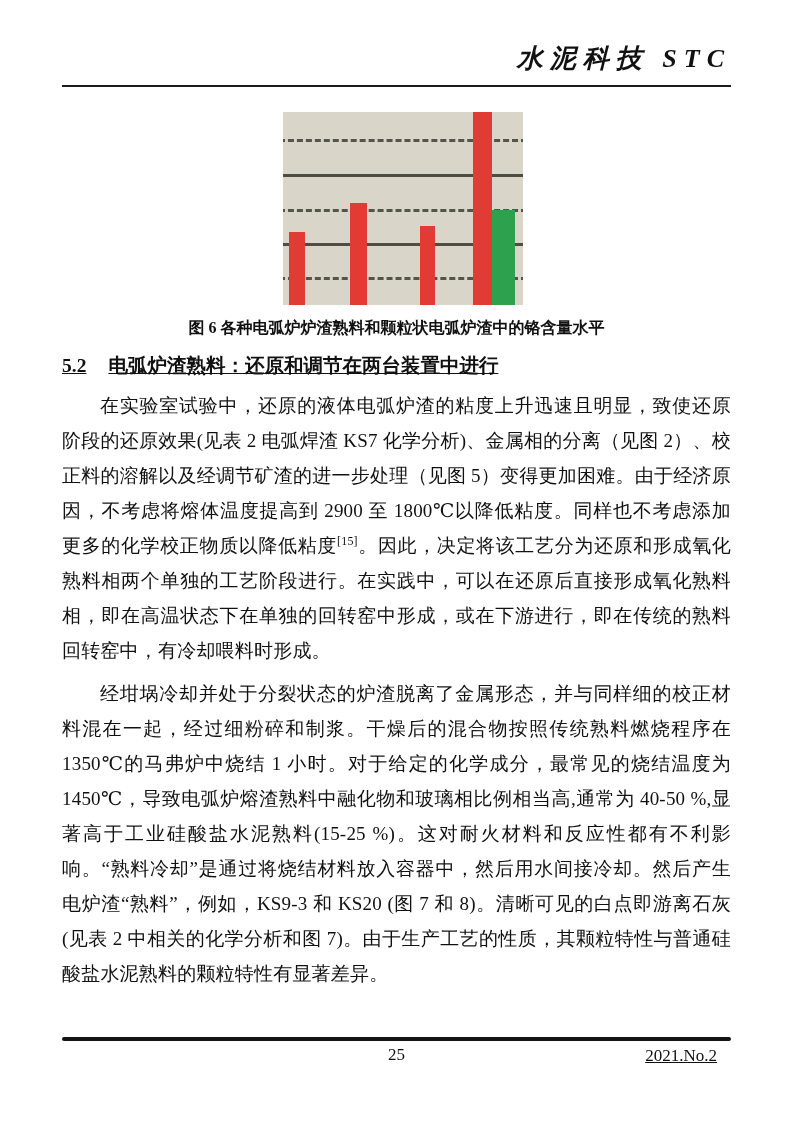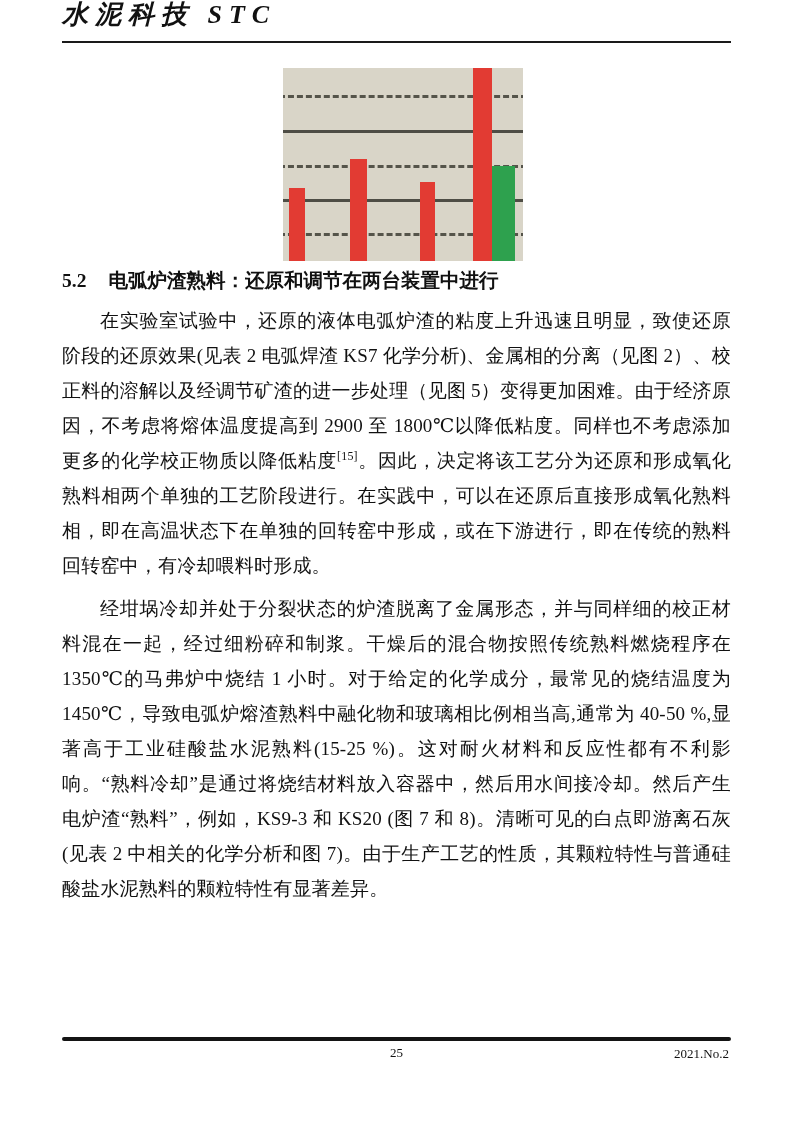--- a/index.html
+++ b/index.html
@@ -11,21 +11,22 @@
     margin: 0 auto;
     background: #ffffff;
     font-family: "Liberation Serif", "DejaVu Serif", serif;
     color: #111;
     overflow: hidden;
   }
   .content { padding: 0 62px; }
 
   
   .journal-title {
-    text-align: left;
+    margin-top: 44px;
+    text-align: right;
     font-size: 26px;
     font-weight: bold;
     font-style: italic;
     letter-spacing: 7px;
     line-height: 30px;
     font-family: Liberation Serif, serif;
   }
   .header-rule {
     margin-top: 11px;
     border-top: 2px solid #1a1a1a;
@@ -48,24 +49,25 @@
   .figure-caption {
     margin-top: 12px;
     text-align: center;
     font-size: 16px;
     font-weight: bold;
     line-height: 22px;
   }
 
   
   .section-heading {
-    margin-top: 6px;
+    margin-top: 13px;
     font-size: 19.5px;
     font-weight: bold;
     line-height: 27px;
+    text-decoration: underline;
   }
   .section-number { margin-right: 22px; }
 
   
   .body-para {
     margin: 0;
     margin-top: 9px;
     font-size: 19px;
     line-height: 35px;
     text-align: justify;
@@ -84,25 +86,26 @@
   }
   .footer-rule {
     height: 4px;
     background: #141414;
     border-radius: 2px / 50%;
   }
   .footer-row { position: relative; margin-top: 4px; height: 18px; }
   .page-number {
     position: absolute; left: 0; right: 0;
     text-align: center;
-    font-size: 13px;
+    font-size: 17px;
   }
   .issue-number {
-    position: absolute; right: 2px; top: 1px;
-    font-size: 13px;
+    position: absolute; right: 14px; top: 1px;
+    font-size: 17px;
+    text-decoration: underline;
   }
 </style>
 </head>
 <body>
 
 <div class="page">
   <div class="content">
 
     <div class="journal-title">水泥科技 STC</div>
     <div class="header-rule"></div>
@@ -113,20 +116,21 @@
         <div class="gridline dashed" style="top: 50%;"></div>
         <div class="gridline solid" style="top: 68%;"></div>
         <div class="gridline dashed" style="top: 85.5%;"></div>
         <div class="bar" style="left: 2.5%; width: 6.5%; height: 38%; background: rgb(226, 59, 51);"></div>
         <div class="bar" style="left: 28%; width: 7%; height: 53%; background: rgb(226, 59, 51);"></div>
         <div class="bar" style="left: 57%; width: 6.5%; height: 41%; background: rgb(226, 59, 51);"></div>
         <div class="bar" style="left: 79%; width: 8%; height: 100%; background: rgb(226, 59, 51);"></div>
         <div class="bar" style="left: 87%; width: 9.5%; height: 49%; background: rgb(46, 161, 78);"></div>
       </div>
 
+    <div class="figure-caption">图 6 各种电弧炉炉渣熟料和颗粒状电弧炉渣中的铬含量水平</div>
 
     <div class="section-heading">
       <span class="section-number">5.2</span><span>电弧炉渣熟料：还原和调节在两台装置中进行</span>
     </div>
 
     <p class="body-para"><span>在实验室试验中，还原的液体电弧炉渣的粘度上升迅速且明显，致使还原阶段的还原效果(见表 2 电弧焊渣 KS7 化学分析)、金属相的分离（见图 2）、校正料的溶解以及经调节矿渣的进一步处理（见图 5）变得更加困难。由于经济原因，不考虑将熔体温度提高到 2900 至 1800℃以降低粘度。同样也不考虑添加更多的化学校正物质以降低粘度</span><sup class="ref">[15]</sup><span>。因此，决定将该工艺分为还原和形成氧化熟料相两个单独的工艺阶段进行。在实践中，可以在还原后直接形成氧化熟料相，即在高温状态下在单独的回转窑中形成，或在下游进行，即在传统的熟料回转窑中，有冷却喂料时形成。</span></p>
 
     <p class="body-para">经坩埚冷却并处于分裂状态的炉渣脱离了金属形态，并与同样细的校正材料混在一起，经过细粉碎和制浆。干燥后的混合物按照传统熟料燃烧程序在 1350℃的马弗炉中烧结 1 小时。对于给定的化学成分，最常见的烧结温度为 1450℃，导致电弧炉熔渣熟料中融化物和玻璃相比例相当高,通常为 40-50 %,显著高于工业硅酸盐水泥熟料(15-25 %)。这对耐火材料和反应性都有不利影响。“熟料冷却”是通过将烧结材料放入容器中，然后用水间接冷却。然后产生电炉渣“熟料”，例如，KS9-3 和 KS20 (图 7 和 8)。清晰可见的白点即游离石灰(见表 2 中相关的化学分析和图 7)。由于生产工艺的性质，其颗粒特性与普通硅酸盐水泥熟料的颗粒特性有显著差异。</p>
 
   </div>

